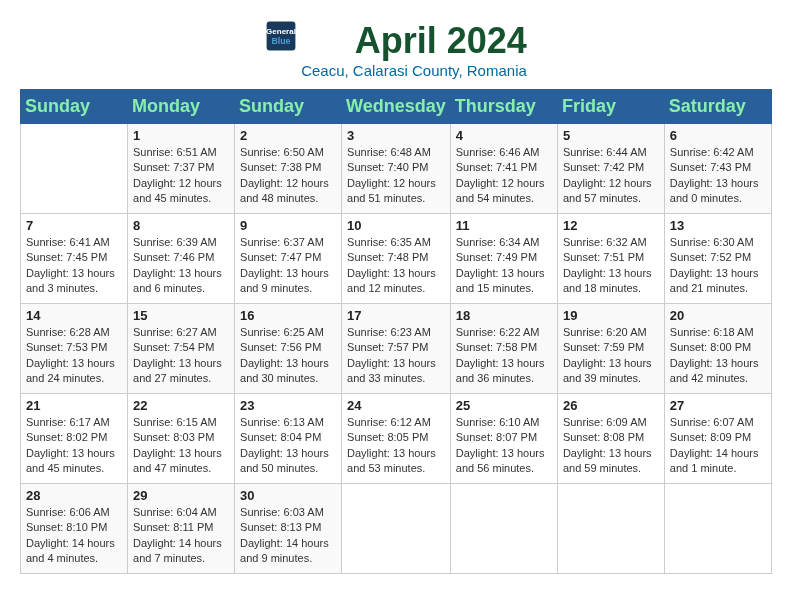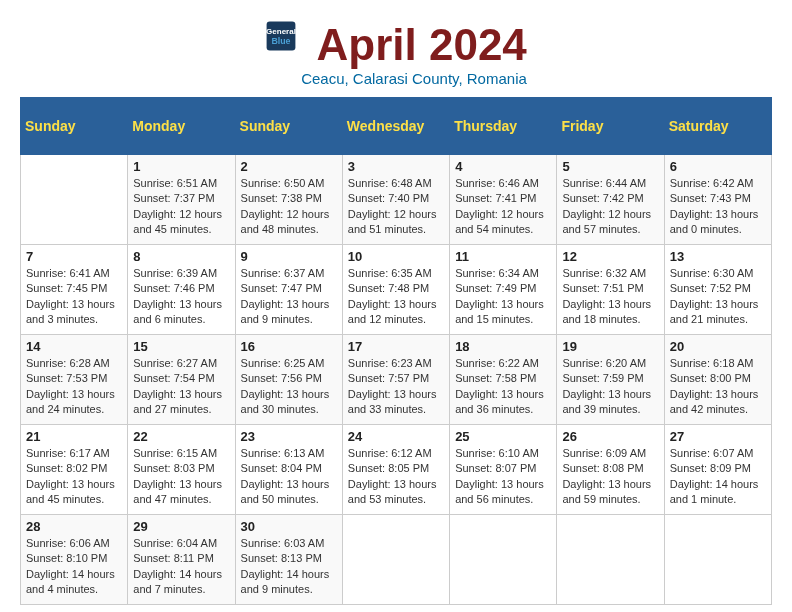--- a/index.html
+++ b/index.html
@@ -22,39 +22,39 @@
     }
     .logo-icon {
       width: 32px;
       height: 32px;
       margin-right: 4px;
     }
     .title-block {
       text-align: right;
     }
     .month-title {
-      font-size: 44px;
+      font-size: 36px;
       font-weight: bold;
-      color: #7f1d1d;
+      color: #14532d;
     }
     .subtitle {
       font-size: 15px;
       color: #0369a1;
     }
     table {
       width: 100%;
       border-collapse: collapse;
       font-size: 11px;
     }
     thead tr th {
       background-color: #2a6099;
-      color: #fde047;
-      padding: 20px 4px;
+      color: #86efac;
+      padding: 6px 4px;
       text-align: left;
-      font-size: 14px;
+      font-size: 18px;
       font-weight: bold;
       border: 1px solid #2a6099;
     }
     tbody tr td {
       border: 1px solid #ccc;
       padding: 4px 5px;
       vertical-align: top;
       background: #fff;
       min-height: 80px;
       height: 90px;

